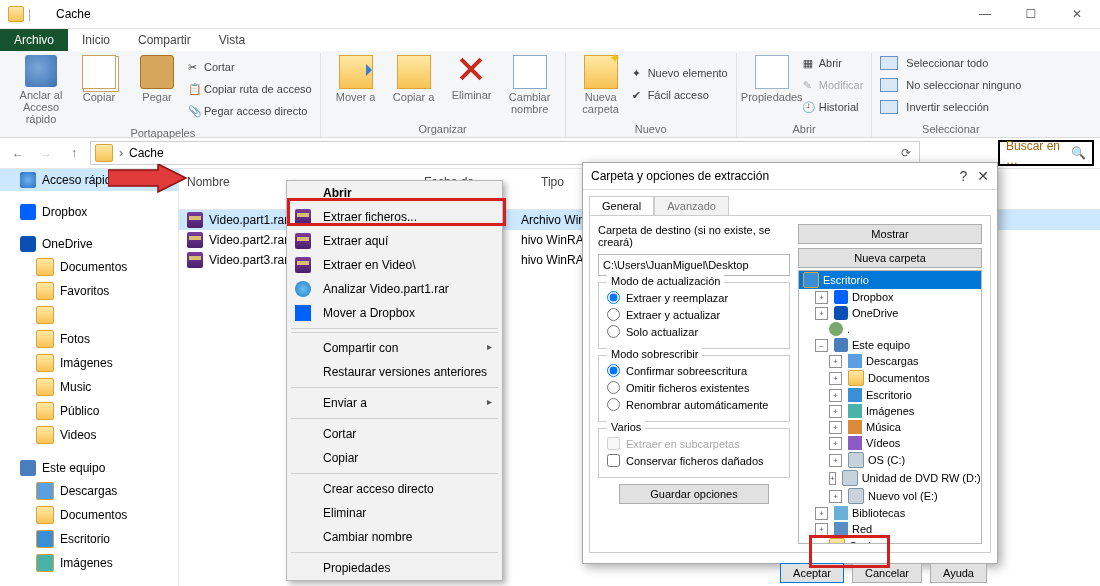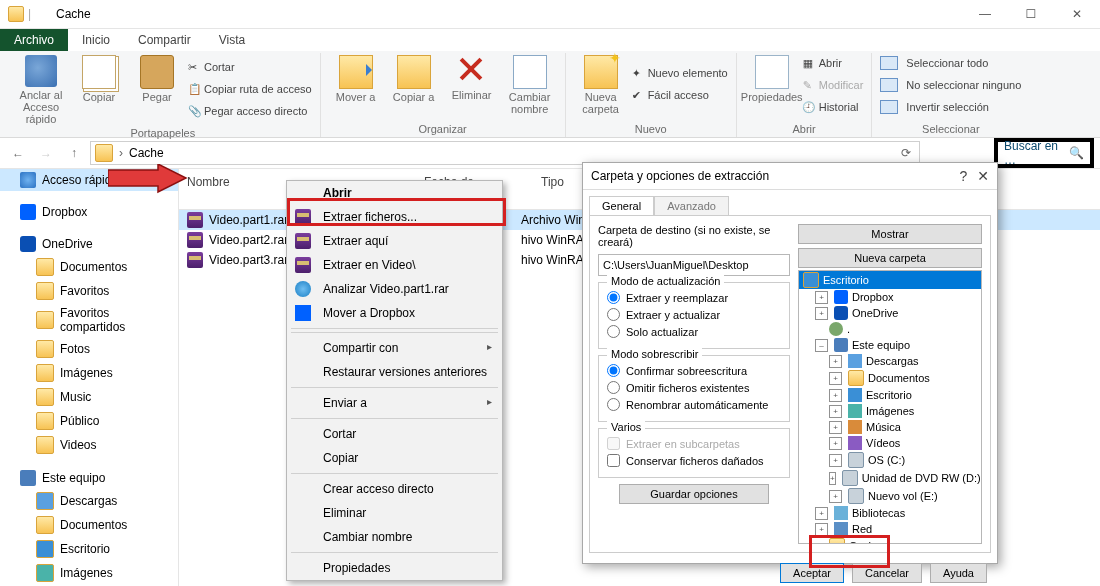--- a/index.html
+++ b/index.html
@@ -33,21 +33,21 @@
 .del-ico::after{transform:rotate(-45deg);}
 .ren-ico{width:28px;height:28px;background:#fff;border:1px solid #8aa9c6;}
 .new-ico{width:28px;height:28px;background:linear-gradient(#ffe9a6,#f7c354);border:1px solid #d9a43b;position:relative;}
 .new-ico::after{content:"✦";position:absolute;right:-4px;top:-6px;color:#f2c21a;font-size:14px;}
 .prop-ico{width:28px;height:28px;background:#fff;border:1px solid #9bb4c9;}
 .sel-ico{width:16px;height:12px;border:1px solid #6893c7;background:#d9e8f7;margin-right:4px;}
 .navbar{height:30px;display:flex;align-items:center;border-bottom:1px solid #e5e5e5;padding:0 6px;gap:4px;}
 .navbar .nbtn{width:24px;height:24px;display:flex;align-items:center;justify-content:center;color:#6a6a6a;}
 .addr{flex:1;max-width:820px;height:22px;border:1px solid #cfcfcf;display:flex;align-items:center;padding:0 4px;gap:6px;}
 .addr .folder-ico{width:16px;height:16px;background:linear-gradient(#ffe9a6,#f7c354);border:1px solid #d9a43b;border-radius:2px;}
-.search{height:22px;border:4px solid #000000;padding:0 6px;color:#0c4a6e;display:flex;align-items:center;gap:6px;margin-left:auto;width:80px;}
+.search{height:22px;border:2px solid #000000;padding:0 6px;color:#a16207;display:flex;align-items:center;gap:6px;margin-left:auto;width:80px;}
 .content{display:flex;height:422px;}
 .tree{width:178px;border-right:1px solid #e5e5e5;overflow:auto;}
 .tree-item{display:flex;align-items:center;gap:6px;padding:3px 6px 3px 20px;font-size:12px;}
 .tree-item.sel{background:#cce8ff;}
 .tree .spacer{height:10px;}
 .ti-ico{width:16px;height:16px;flex:0 0 16px;}
 .ico-folder{background:linear-gradient(#ffe9a6,#f7c354);border:1px solid #d9a43b;border-radius:2px;}
 .ico-star{background:radial-gradient(circle,#6fb2f0,#2b72c3);border-radius:2px;}
 .ico-dropbox{background:#0061ff;border-radius:2px;}
 .ico-onedrive{background:#0a4fb3;border-radius:3px;}
@@ -272,21 +272,20 @@
     <div class="tree-item" style="padding-left:36px">
         <span class="ti-ico ico-folder"></span>
         <span>Documentos</span>
       </div>
     <div class="tree-item" style="padding-left:36px">
         <span class="ti-ico ico-folder"></span>
         <span>Favoritos</span>
       </div>
     <div class="tree-item" style="padding-left:36px">
         <span class="ti-ico ico-folder"></span>
-        <span>Favoritos compartidos</span>
       </div>
     <div class="tree-item" style="padding-left:36px">
         <span class="ti-ico ico-folder"></span>
         <span>Fotos</span>
       </div>
     <div class="tree-item" style="padding-left:36px">
         <span class="ti-ico ico-folder"></span>
         <span>Imágenes</span>
       </div>
     <div class="tree-item" style="padding-left:36px">

